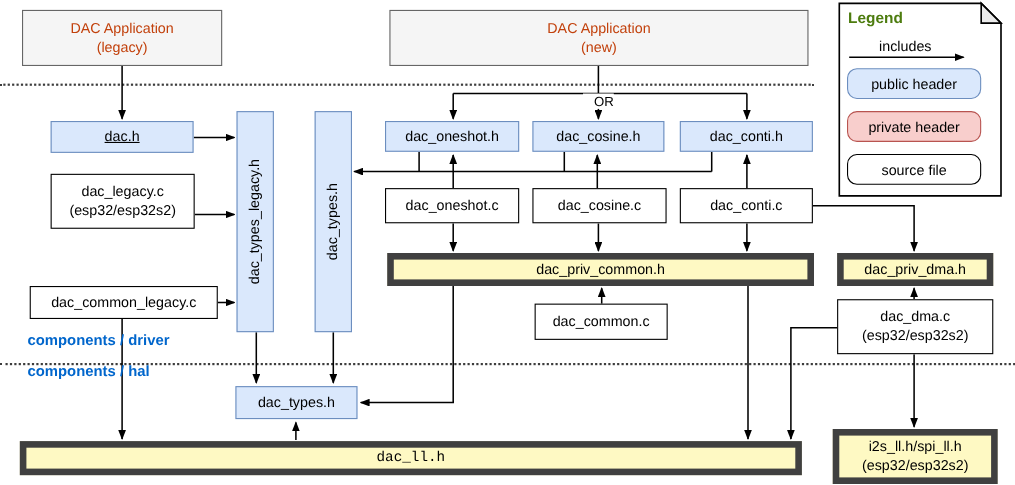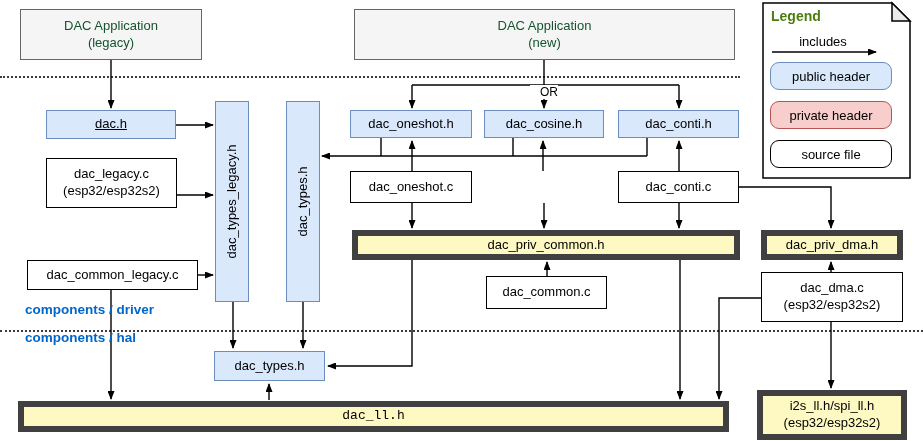--- a/index.html
+++ b/index.html
@@ -8,21 +8,21 @@
     font-family:"Liberation Sans", sans-serif;overflow:hidden;
   }
   .node{
     position:absolute;box-sizing:border-box;z-index:3;
     display:flex;flex-direction:column;align-items:center;justify-content:center;
     text-align:center;font-size:13px;color:#000;line-height:1.3;
   }
   .pub{background:#dae8fc;border:1px solid #6c8ebf;}
   .priv{background:#fef9c3;border:6px solid #404040;}
   .src{background:#ffffff;border:1px solid #000000;}
-  .app{background:#f5f5f5;border:1px solid #666666;color:#14532d;}
+  .app{background:#f5f5f5;border:1px solid #666666;color:#c2410c;}
   .vnode > span{transform:rotate(-90deg);white-space:nowrap;}
   .divider{position:absolute;height:0;border-top:2px dotted #3d3d3d;z-index:1;}
   .layer-label{
     position:absolute;z-index:3;font-weight:bold;font-size:13.5px;color:#0066cc;white-space:nowrap;
   }
   .or-label{
     position:absolute;z-index:4;background:#ffffff;font-size:12px;color:#000;
     width:28px;height:14px;line-height:14px;text-align:right;
   }
   svg.edges{position:absolute;left:0;top:0;z-index:2;}
@@ -110,20 +110,21 @@
   </div>
   <div class="node pub" style="left:350px;top:110px;width:122px;height:28px;">dac_oneshot.h</div>
   <div class="node pub" style="left:484px;top:110px;width:120px;height:28px;">dac_cosine.h</div>
   <div class="node pub" style="left:618px;top:110px;width:121px;height:28px;">dac_conti.h</div>
 
   <div class="node src" style="left:46px;top:158px;width:131px;height:50px;">
     <span>dac_legacy.c</span>
     <span>(esp32/esp32s2)</span>
   </div>
   <div class="node src" style="left:350px;top:171px;width:122px;height:32px;">dac_oneshot.c</div>
+  <div class="node src" style="left:484px;top:171px;width:122px;height:32px;">dac_cosine.c</div>
   <div class="node src" style="left:618px;top:171px;width:121px;height:32px;">dac_conti.c</div>
   <div class="node src" style="left:27px;top:260px;width:171px;height:30px;">dac_common_legacy.c</div>
   <div class="node src" style="left:486px;top:276px;width:121px;height:33px;">dac_common.c</div>
   <div class="node src" style="left:761px;top:272px;width:142px;height:50px;">
     <span>dac_dma.c</span>
     <span>(esp32/esp32s2)</span>
   </div>
 
   <div class="node priv" style="left:352px;top:230px;width:388px;height:30px;">dac_priv_common.h</div>
   <div class="node priv" style="left:761px;top:230px;width:142px;height:30px;">dac_priv_dma.h</div>

